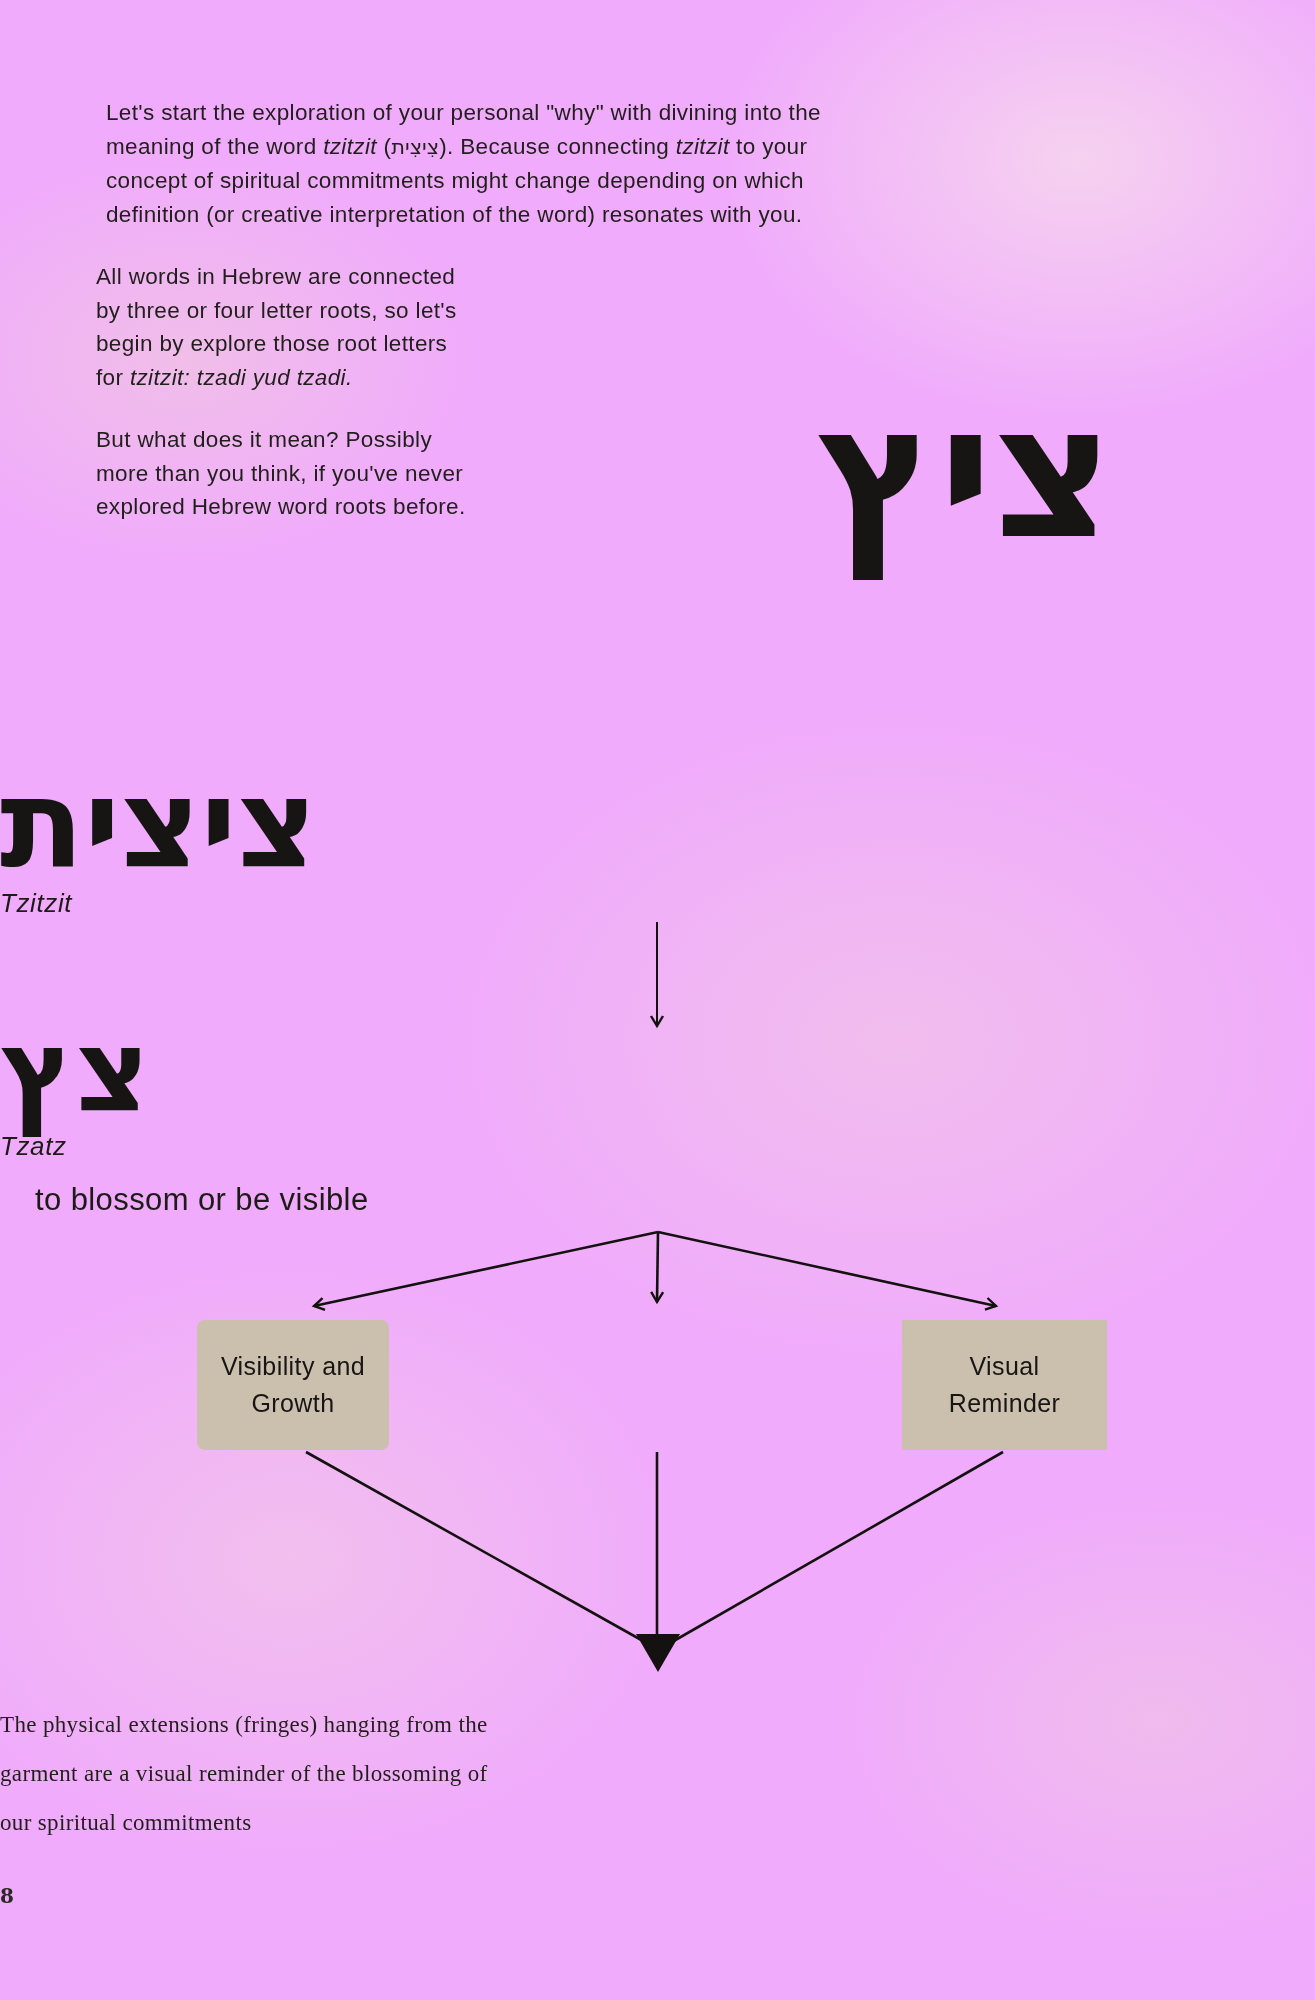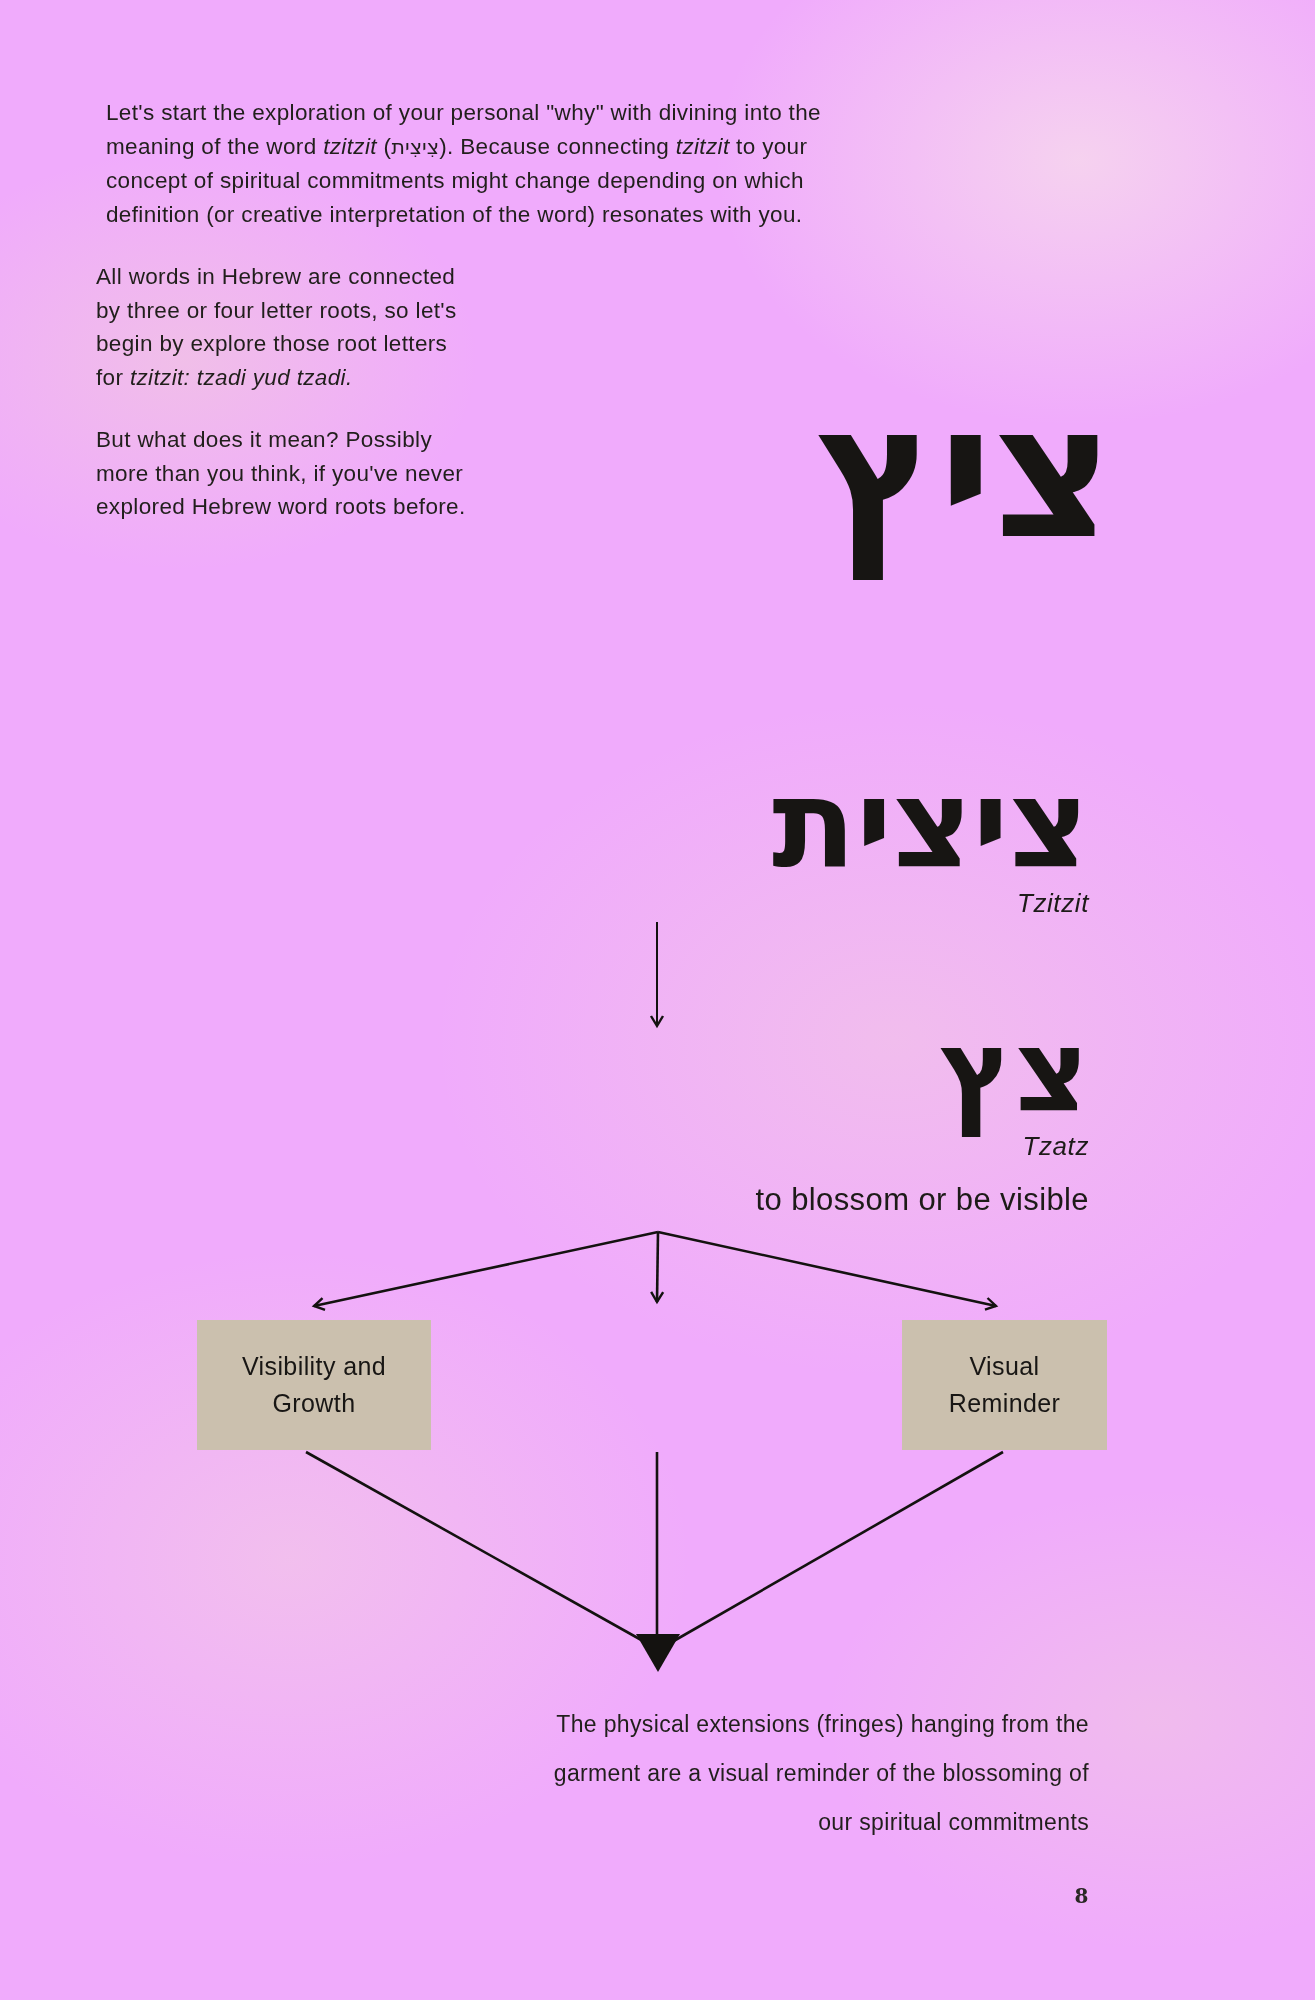--- a/index.html
+++ b/index.html
@@ -30,45 +30,45 @@
   .leftcol .para + .para{margin-top:29px;}
   .bigheb{
     font-family:"DejaVu Sans",sans-serif;
     font-weight:700;line-height:1;letter-spacing:0;
     color:#171513;
   }
   .root-word{
     position:absolute;left:700px;top:380px;width:530px;
     text-align:center;font-size:185px;
   }
-  .centered-block{position:absolute;left:0;width:1089px;text-align:right;}
+  .centered-block{position:absolute;left:0;width:1089px;text-align:left;}
   .tzitzit-block{top:762px;}
   .tzitzit-block .bigheb{font-size:123px;}
   .tzatz-block{top:1014px;}
   .tzatz-block .bigheb{font-size:114px;}
   .translit{
     font-style:italic;font-size:26px;letter-spacing:.6px;
     margin-top:3px;color:#1d1b18;
   }
   .meaning{
     margin-top:20px;font-size:31px;letter-spacing:.4px;color:#1d1b18;padding-left:35px;
   }
   svg.arrows{position:absolute;left:0;top:0;width:1315px;height:2000px;}
   .dbox{
     position:absolute;top:1320px;height:130px;
     background:#cbc0ae;
     display:flex;flex-direction:column;justify-content:center;align-items:center;
     font-size:25px;line-height:37px;letter-spacing:.4px;color:#181614;
     text-align:center;
   }
-  .dbox-1{left:197px;width:234px;}
+  .dbox-1{left:197px;width:192px;border-radius:8px;}
   .dbox-2{left:546px;width:235px;}
   .dbox-3{left:902px;width:205px;}
   .conclusion{
-    top:1700px;font-size:23px;line-height:49px;letter-spacing:.35px;
+    top:1700px;font-size:23px;line-height:49px;letter-spacing:.35px;font-family:Liberation Serif, serif;
   }
   .pagenum{
     top:1884px;
     font-family:"DejaVu Serif",serif;font-size:20px;font-weight:600;
     letter-spacing:.5px;color:#2a2825;
   }
 </style>
 </head>
 <body>
 

